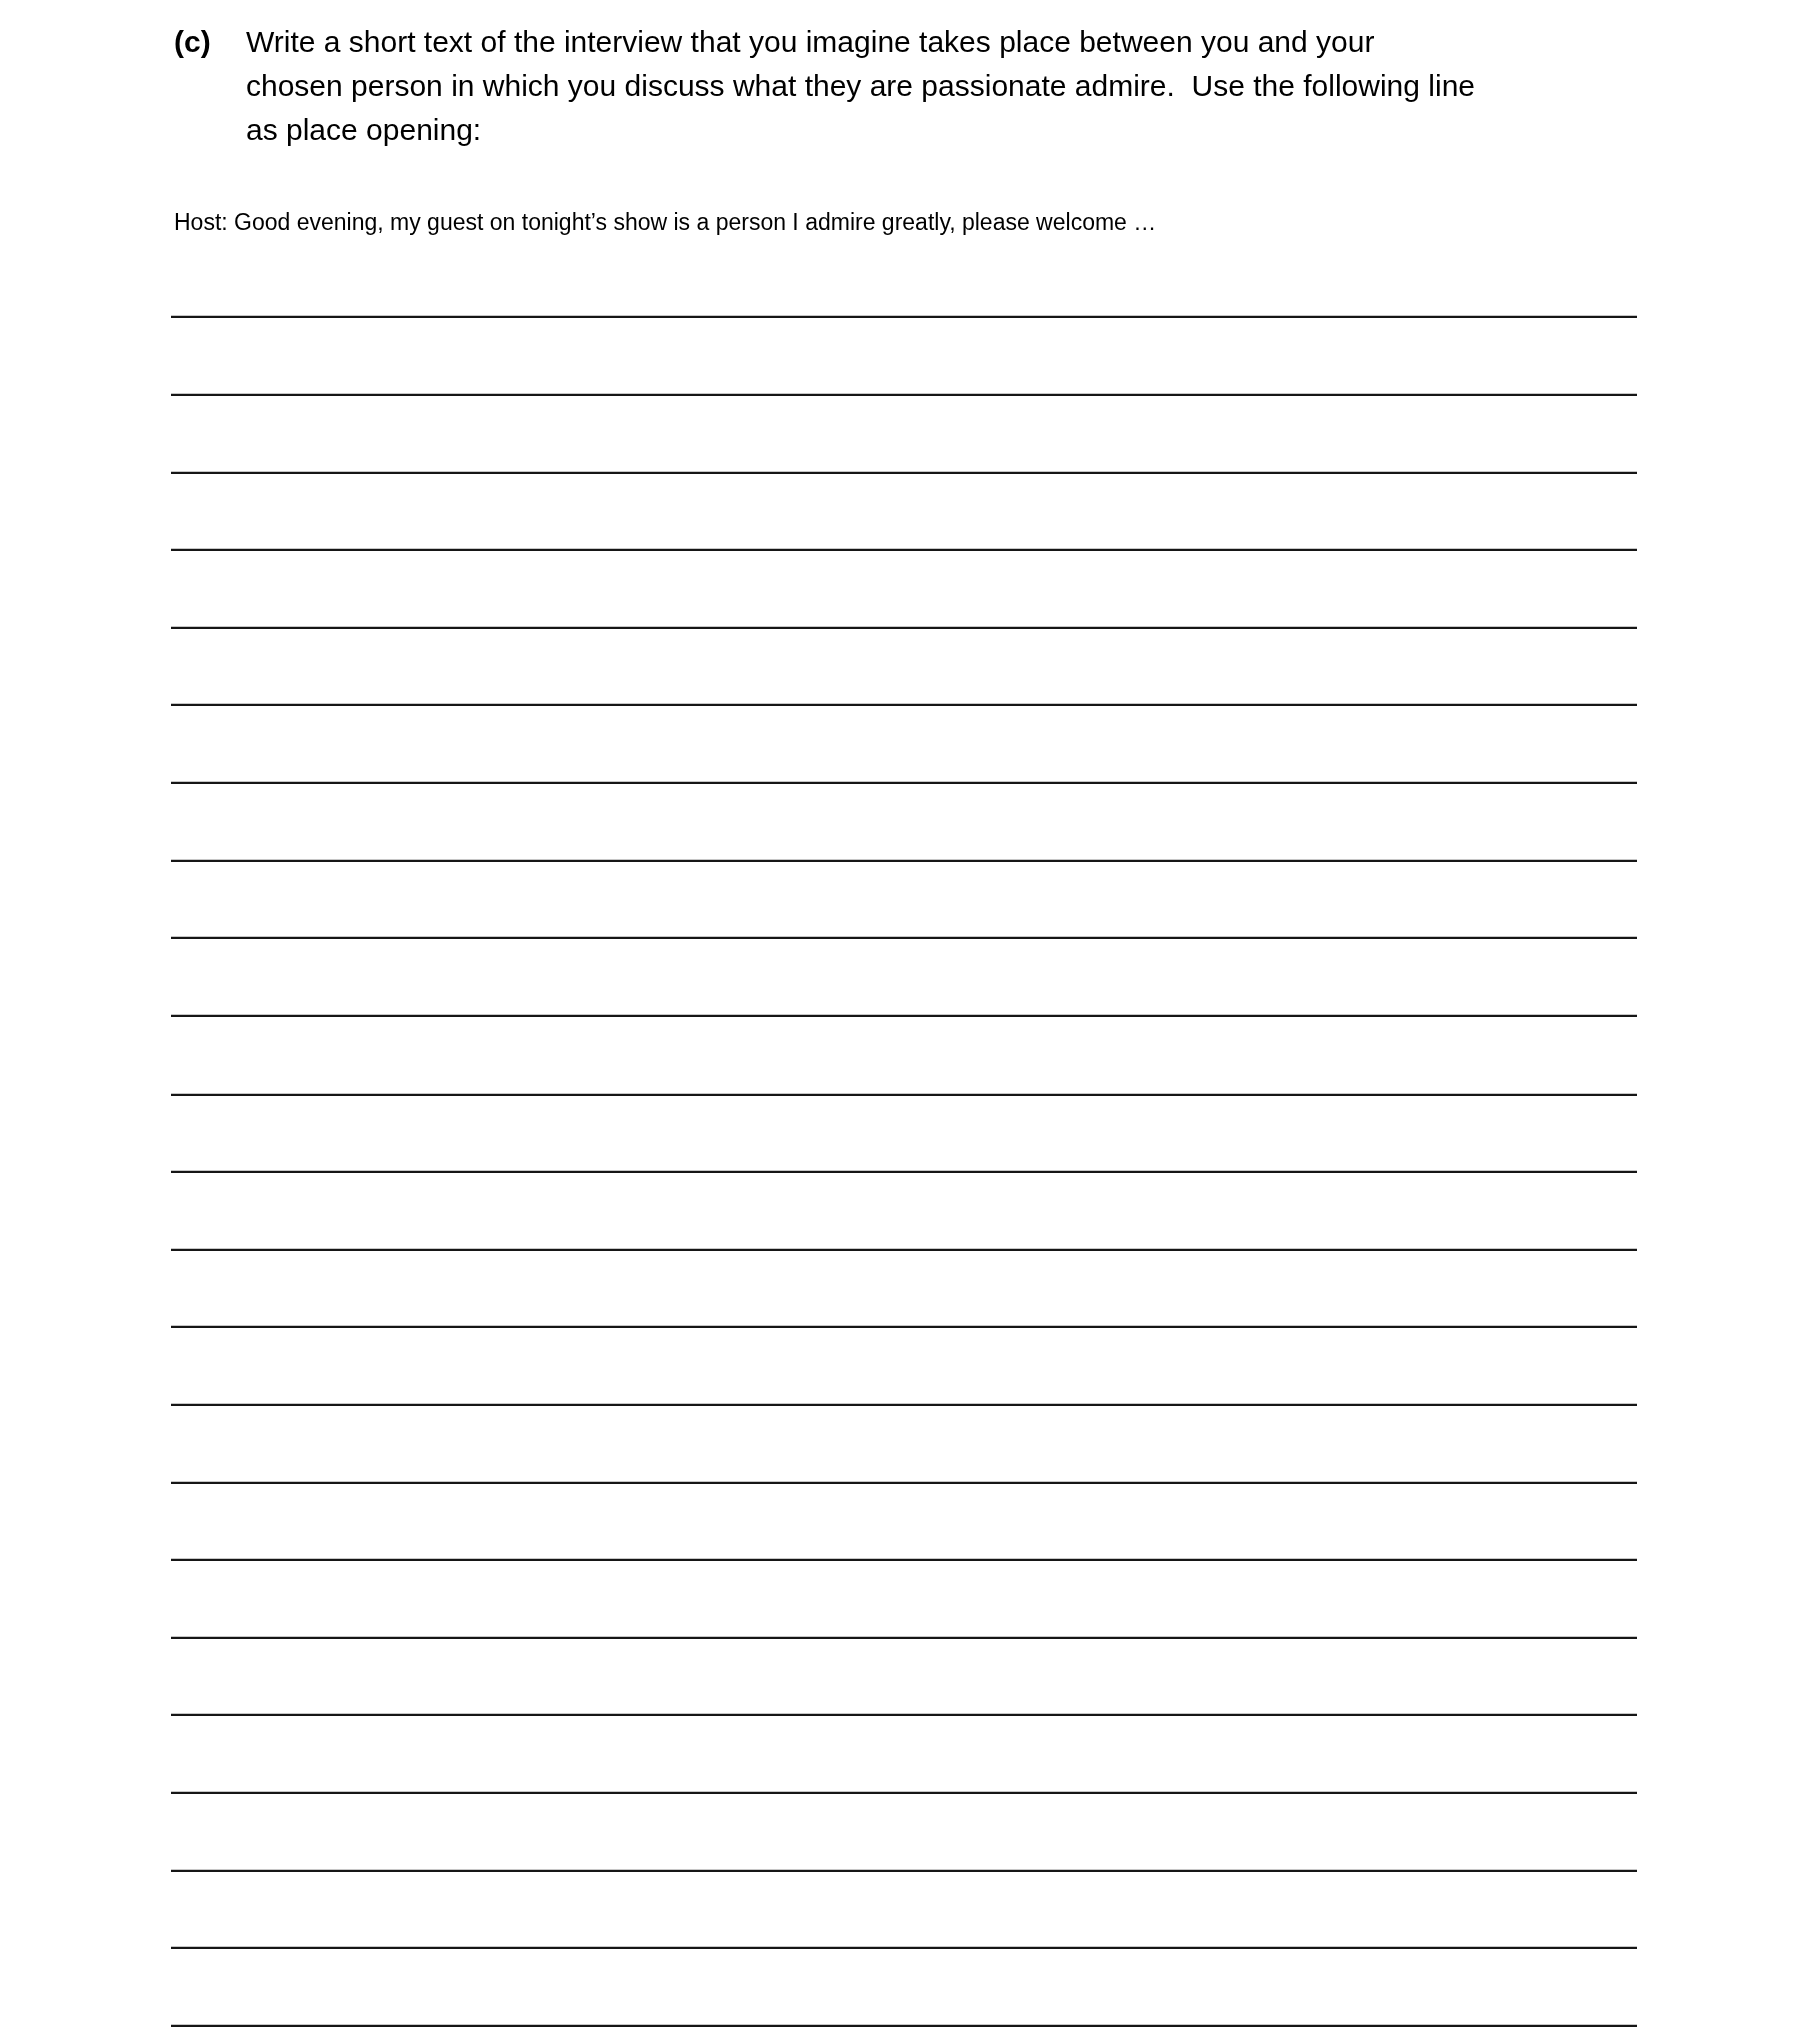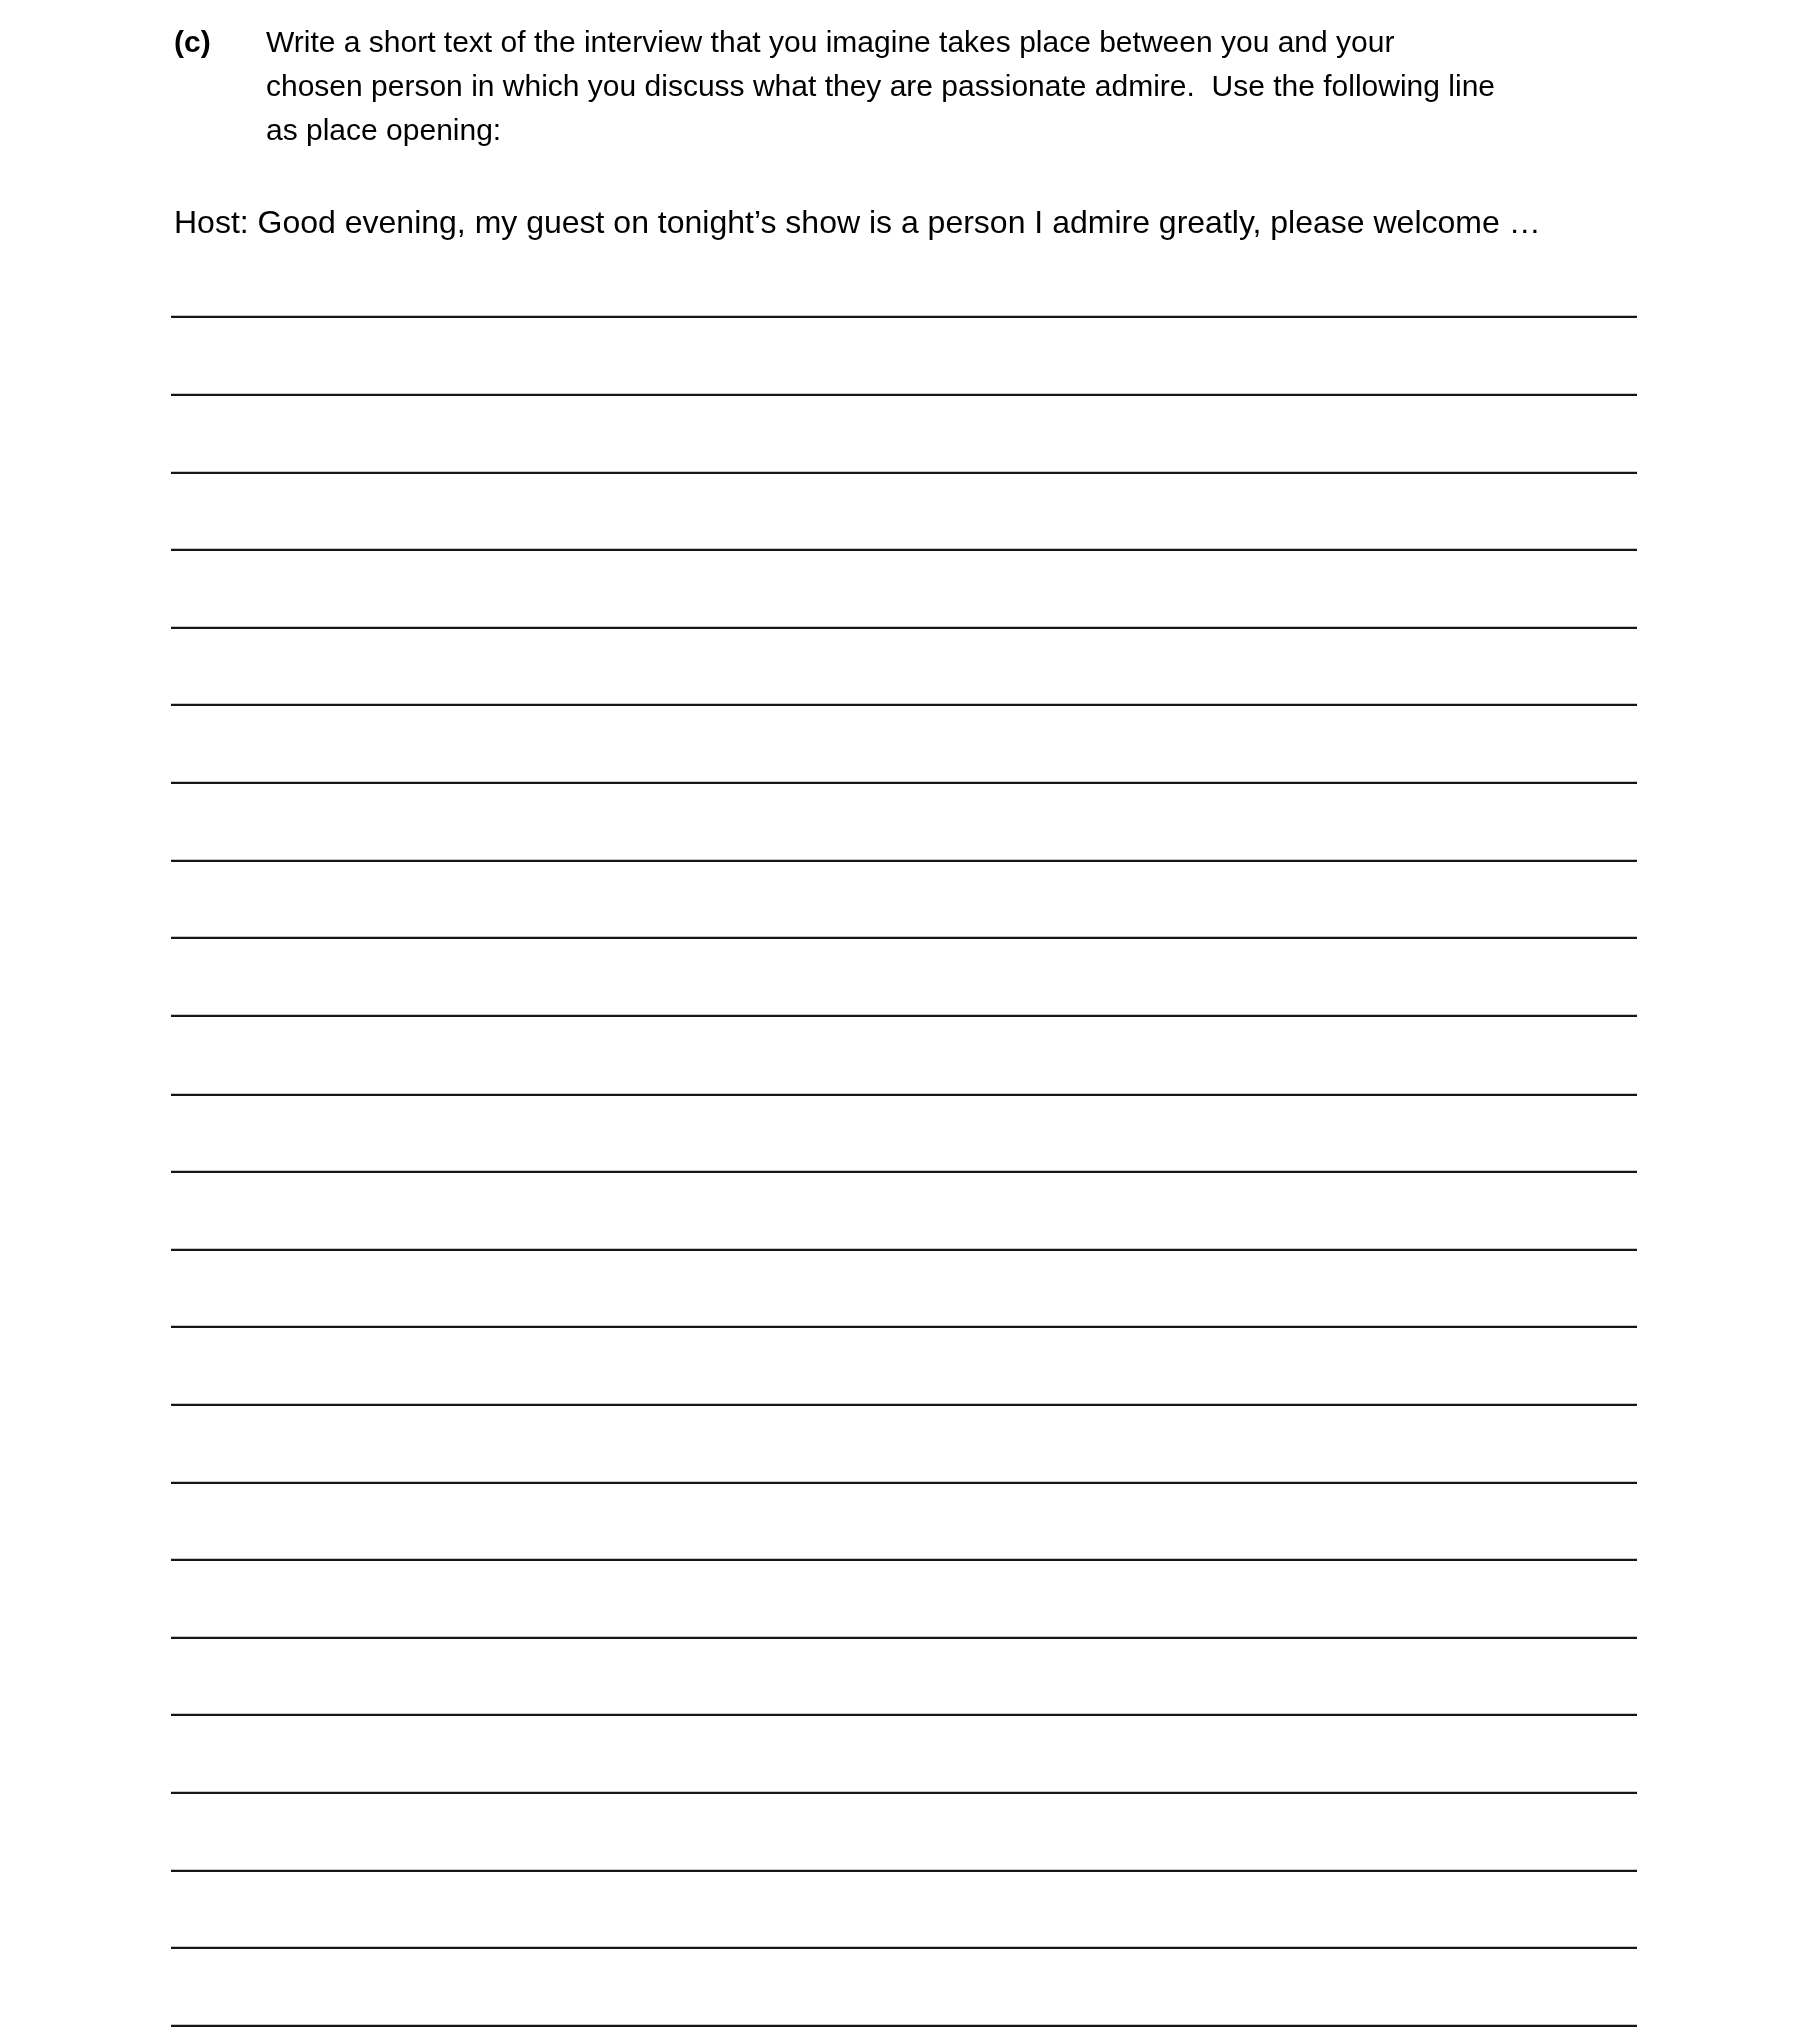--- a/index.html
+++ b/index.html
@@ -23,30 +23,30 @@
     font-size: 30px;
     line-height: 44px;
   }
   .q-label {
     position: absolute;
     left: 0;
     top: 0;
     font-weight: 700;
   }
   .q-text {
-    margin-left: 92px;
+    margin-left: 72px;
   }
   .q-line {
     white-space: pre; 
   }
   .opening {
     position: absolute;
     left: 174px;
     top: 200px;
-    font-size: 32px;
+    font-size: 23px;
     line-height: 44px;
     white-space: pre;
   }
   .answer-line {
     position: absolute;
     left: 171px;
     width: 1466px;
     height: 2px;
     background: #161616;
     box-shadow: 0 -1px 0 #c6c6c6;

